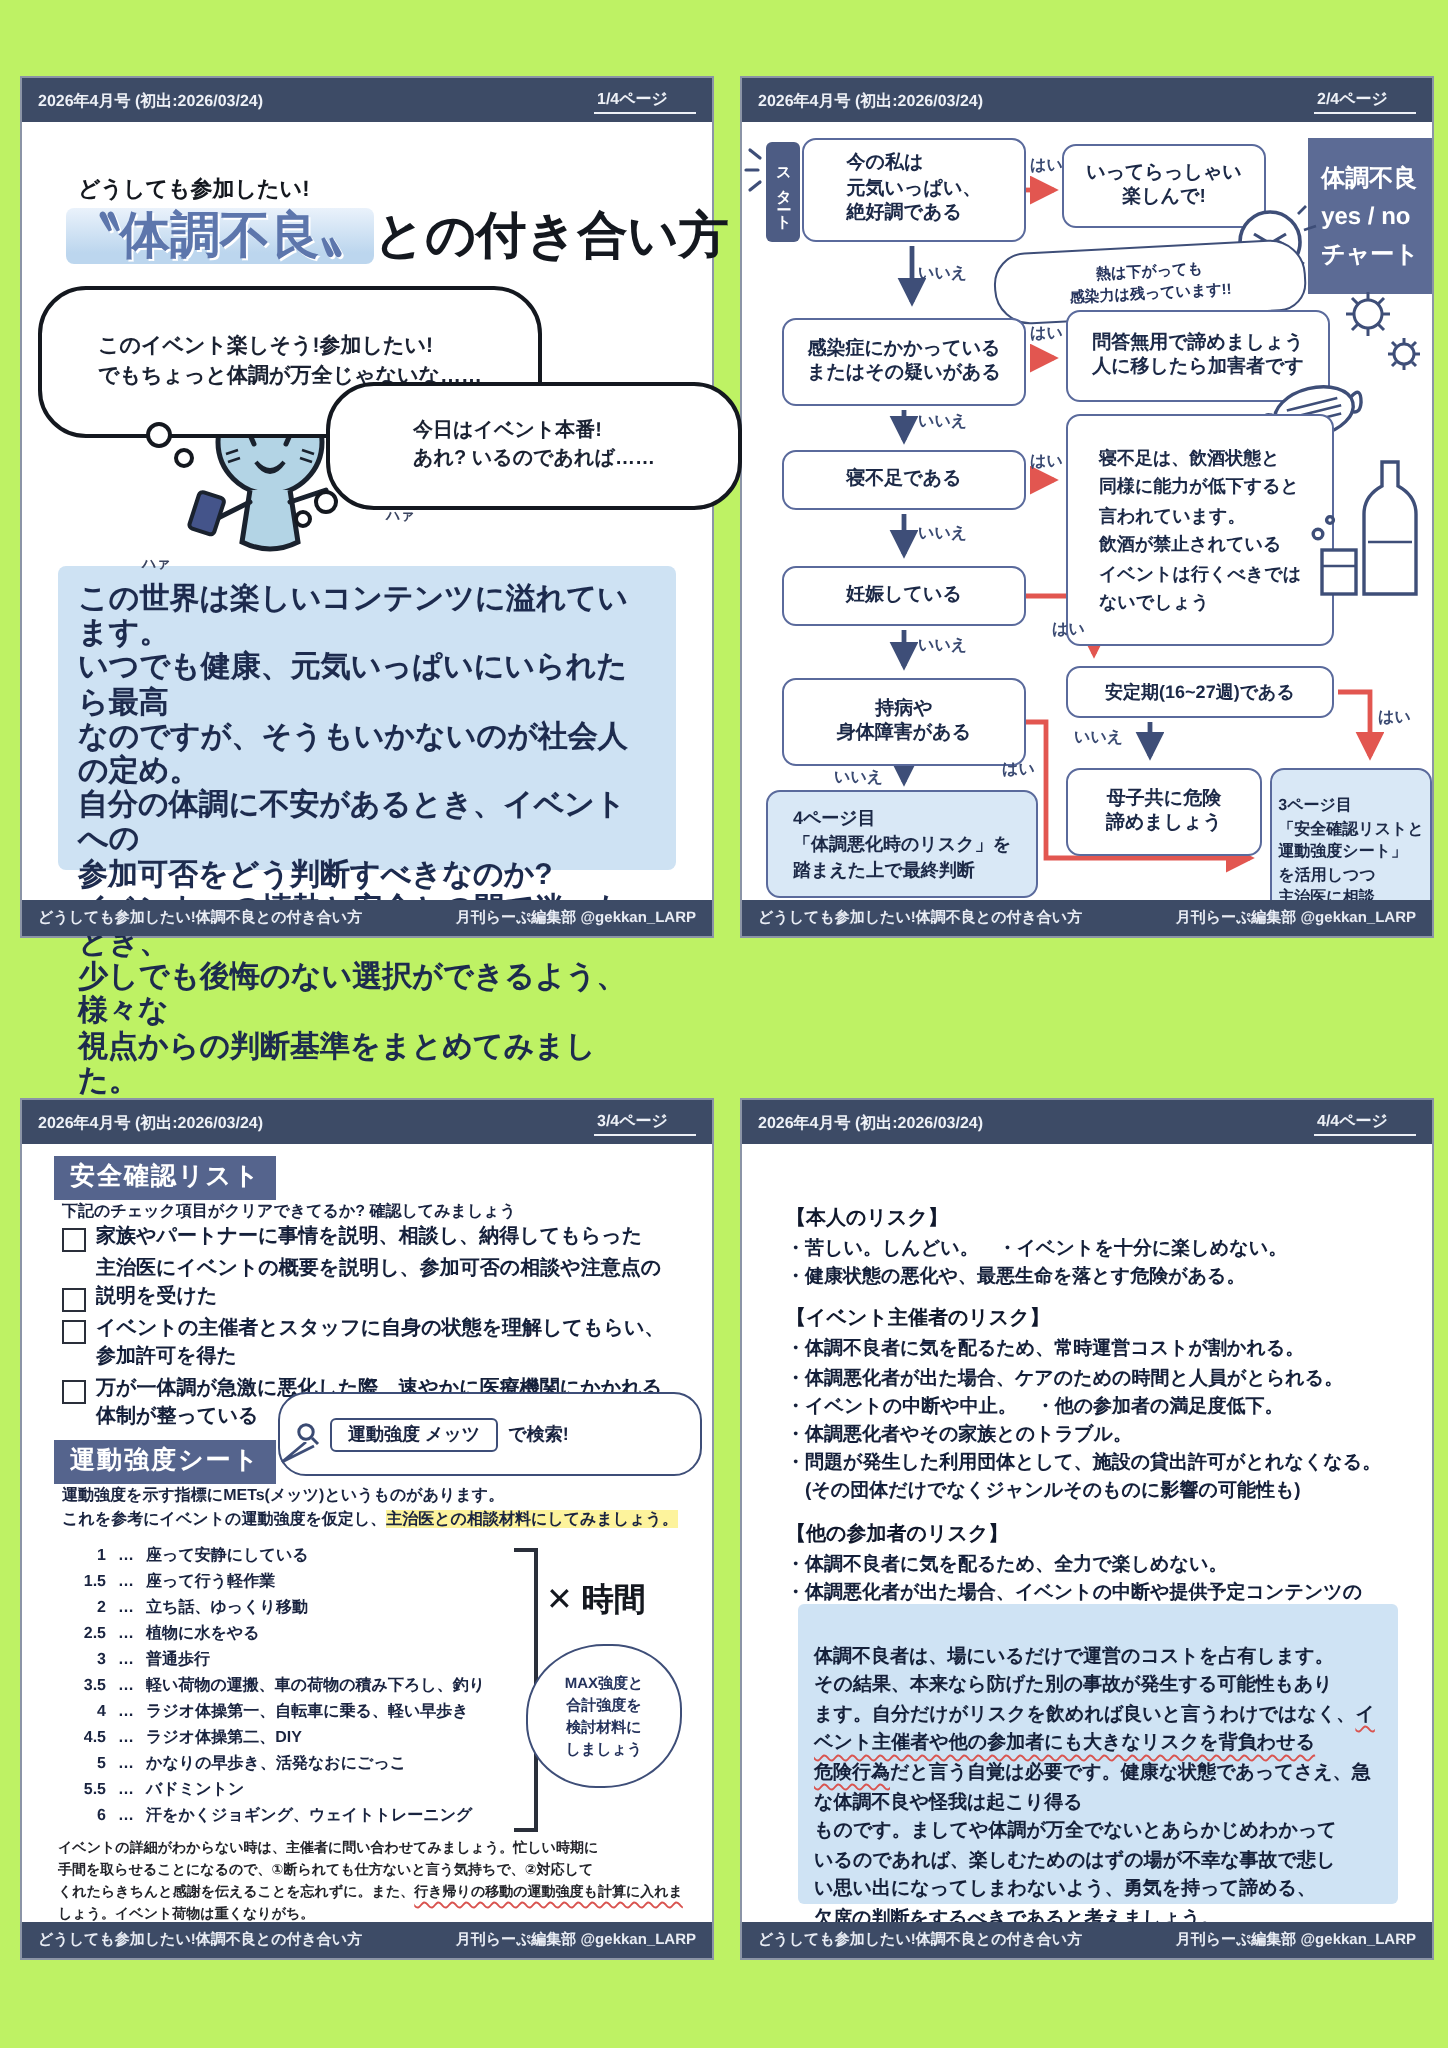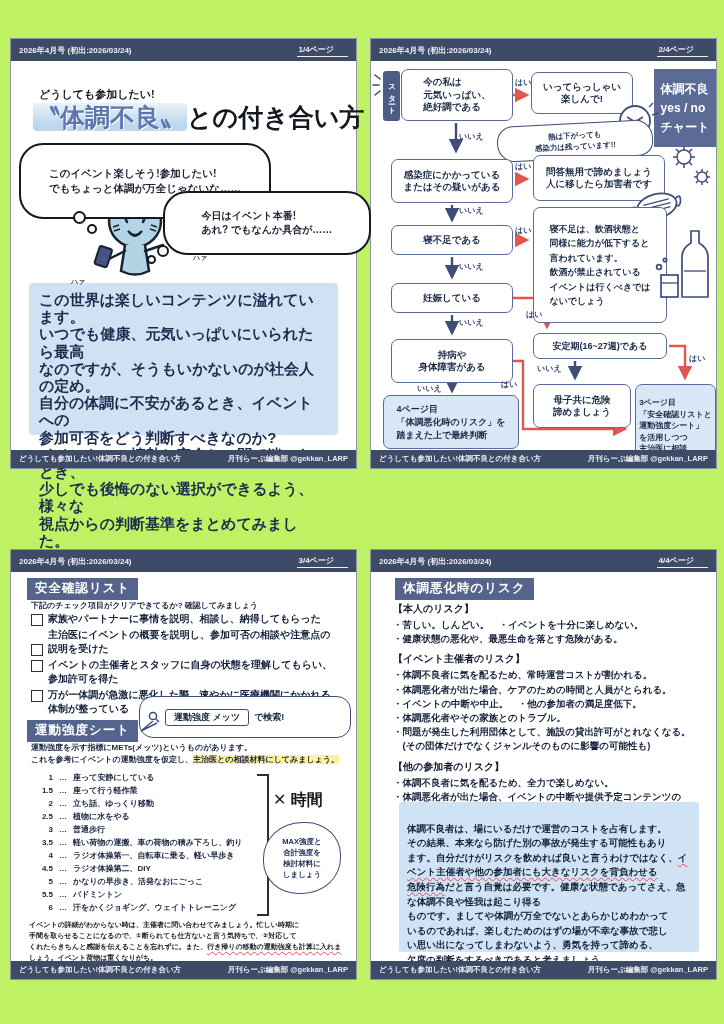--- a/index.html
+++ b/index.html
@@ -46,21 +46,21 @@
     <div style="position:absolute;left:22px;top:62px;font-size:25px;font-weight:bold;color:#14181f;white-space:nowrap;">
       <span style="color:#5d76ac;background:linear-gradient(180deg,#eaf2fb 0%,#bcd6ee 80%);padding:0 2px;border-radius:4px;text-shadow:1px 1px 0 #fff;">〝体調不良〟</span><span>との付き合い方</span>
     </div>
 
     <div class="bubble pre" style="left:8px;top:104px;width:228px;height:64px;font-size:10.5px;line-height:15px;padding:4px 10px;">このイベント楽しそう!参加したい!
 でもちょっと体調が万全じゃないな……</div>
     <div class="tailc" style="left:62px;top:172px;width:9px;height:9px;"></div>
     <div class="tailc" style="left:76px;top:185px;width:6px;height:6px;"></div>
 
     <div class="bubble pre" style="left:152px;top:152px;width:184px;height:52px;font-size:10px;line-height:14px;padding:4px 10px;">今日はイベント本番!
-あれ? でもなんか具合が……</div>
+あれ? いるのであれば……</div>
     <div class="tailc" style="left:146px;top:206px;width:8px;height:8px;"></div>
     <div class="tailc" style="left:136px;top:216px;width:5px;height:5px;"></div>
 
     <svg style="position:absolute;left:72px;top:146px;z-index:2;" width="104" height="98" viewBox="0 0 104 98">
       <circle cx="52" cy="36" r="26" fill="#b3d4e5" stroke="#1a222e" stroke-width="2.5"></circle>
       <path d="M40,28 L44,37" stroke="#1a222e" stroke-width="2.5" stroke-linecap="round"></path>
       <path d="M64,28 L60,37" stroke="#1a222e" stroke-width="2.5" stroke-linecap="round"></path>
       <path d="M30,42 l6,-2 M31,46 l6,-2 M68,40 l6,2 M67,44 l6,2" stroke="#1a222e" stroke-width="1.4"></path>
       <path d="M45,46 q7,10 14,0 q-7,8 -14,0 z" fill="#f49f93" stroke="#1a222e" stroke-width="2"></path>
       <path d="M42,12 l3,6 M48,10 l2,6" stroke="#1a222e" stroke-width="1.4"></path>
@@ -349,21 +349,20 @@
       <span>月刊らーぷ編集部 @gekkan_LARP</span>
     </div>
   </div>
 
   <div class="page" style="left:370px;top:549px;">
     <div class="phead">
       <span>2026年4月号 (初出:2026/03/24)</span>
       <span class="pnum">4/4ページ</span>
     </div>
 
-    <div class="secbox" style="left:24px;top:28px;">体調悪化時のリスク</div>
 
     <div style="position:absolute;left:22px;top:46px;width:314px;">
       <div>
         <div class="risk-h">【本人のリスク】</div>
         <div class="risk-i pre">・苦しい。しんどい。　・イベントを十分に楽しめない。</div>
         <div class="risk-i pre">・健康状態の悪化や、最悪生命を落とす危険がある。</div>
       </div>
       <div>
         <div class="risk-h">【イベント主催者のリスク】</div>
         <div class="risk-i pre">・体調不良者に気を配るため、常時運営コストが割かれる。</div>

